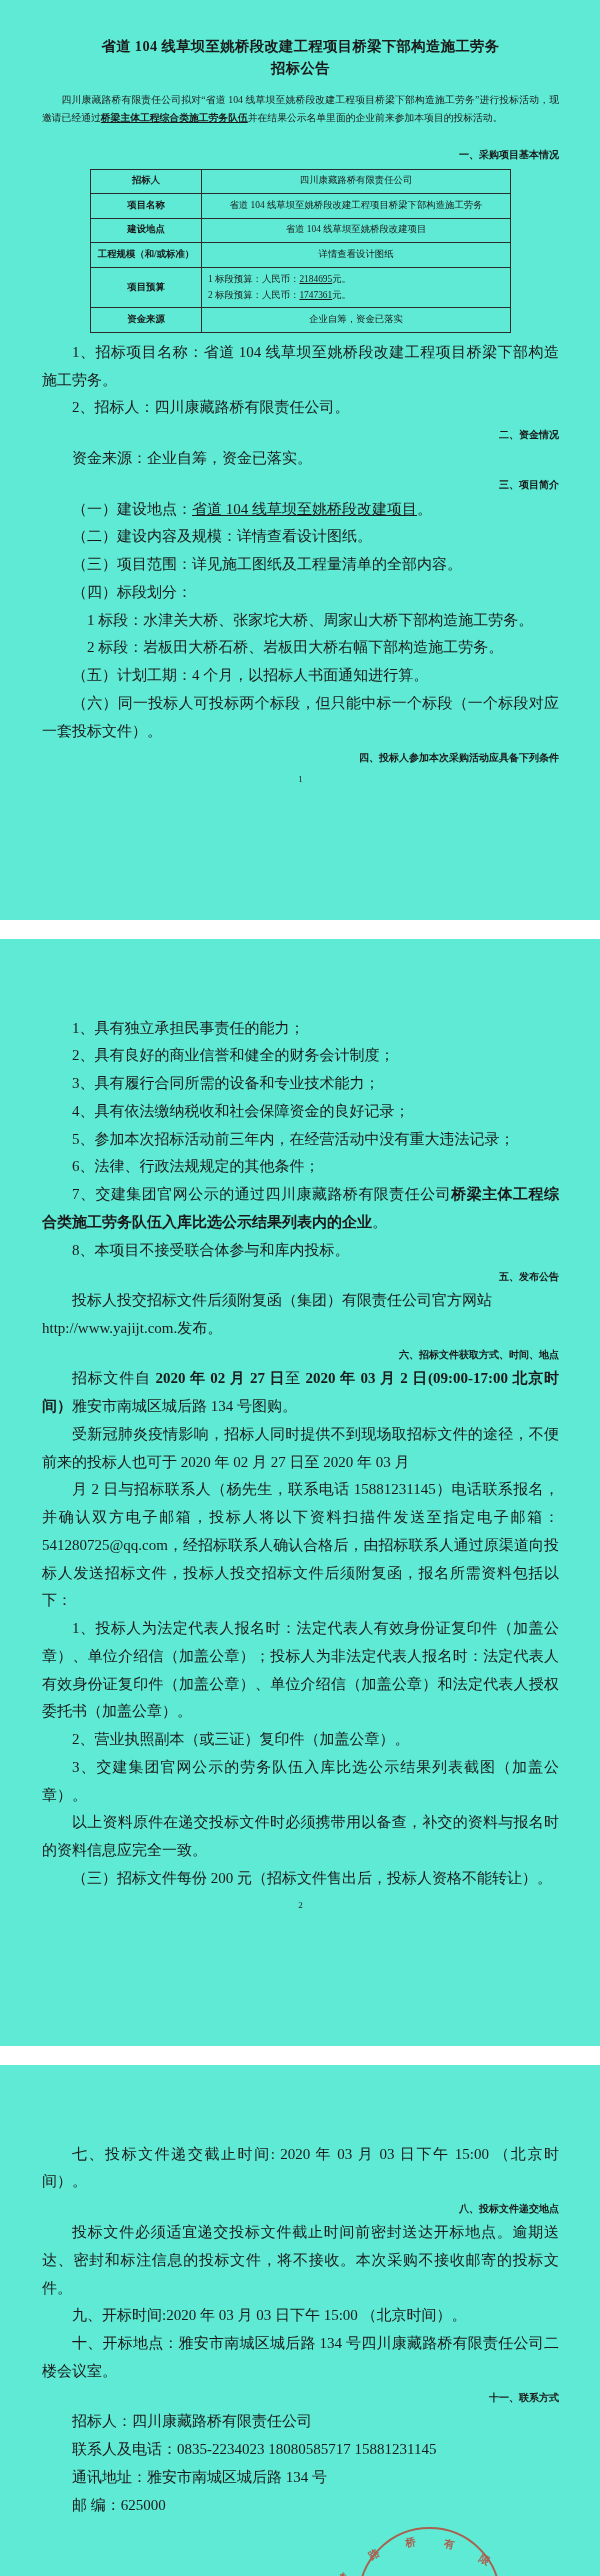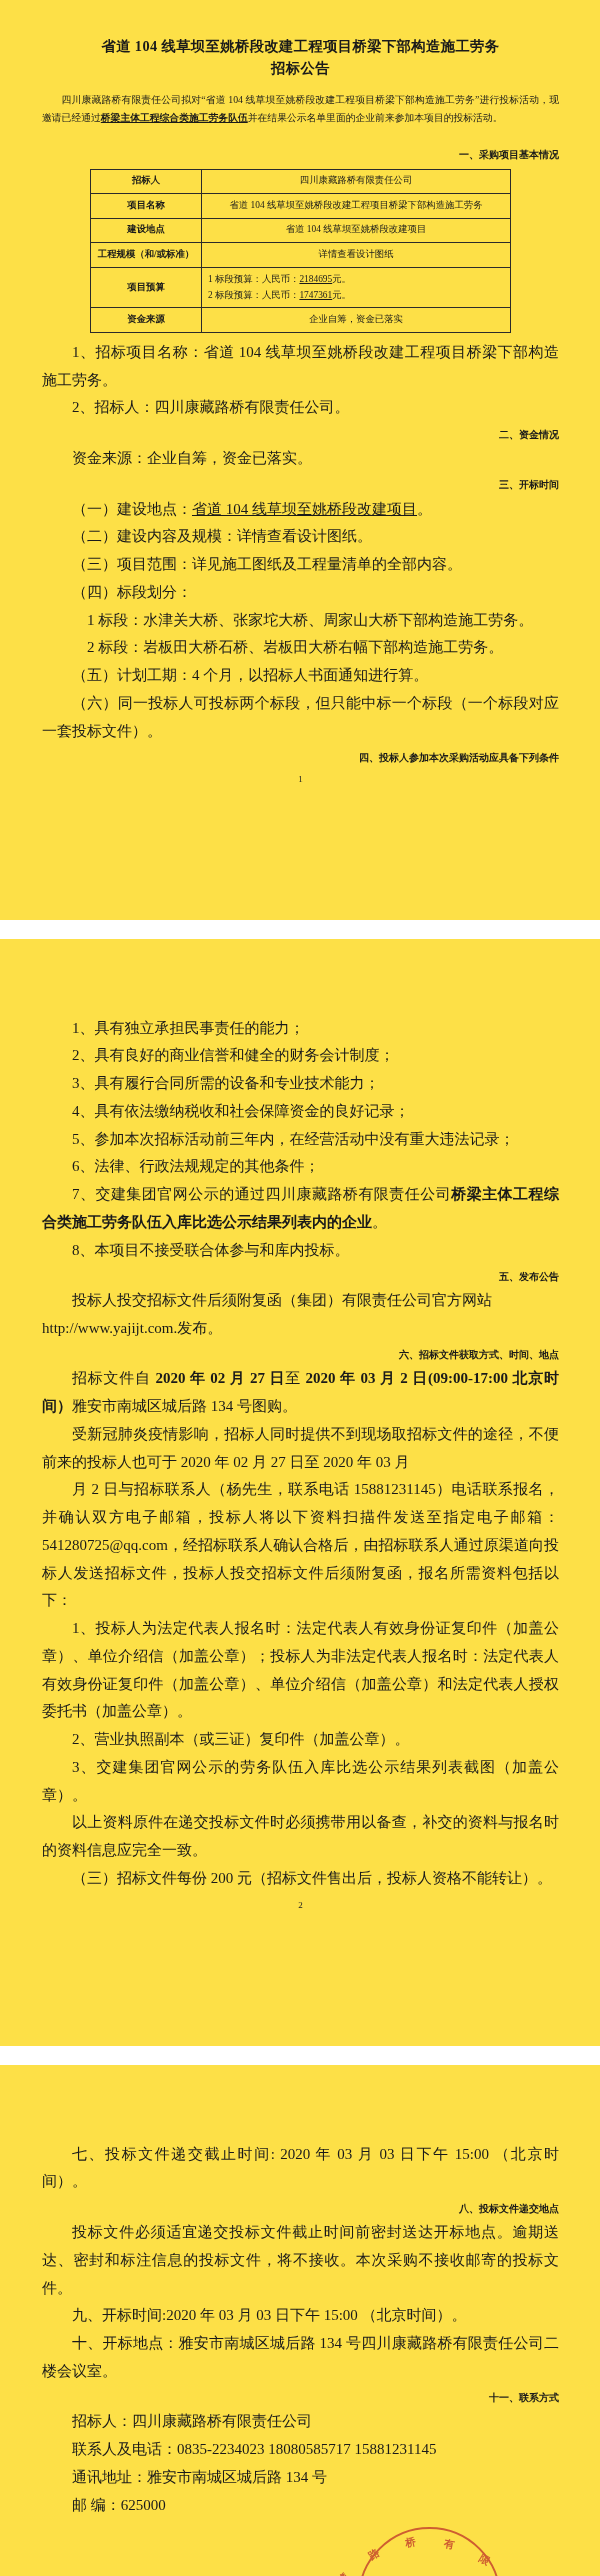--- a/index.html
+++ b/index.html
@@ -8,21 +8,21 @@
     background: #ffffff;
   }
   body {
     width: 601px;
     font-family: "Liberation Serif", "DejaVu Serif", serif;
     color: #1a1a1a;
   }
   .page {
     position: relative;
     width: 601px;
-    background: #fde047;
+    background: #5eead4;
     box-sizing: border-box;
   }
   .page-1 { padding: 30px 42px 7.5px 42px; }
   .page-2 { padding: 22.5px 42px 7.5px 42px; }
   .page-3 { padding: 22.5px 42px 7.5px 42px; }
 
   .page-sep {
     height: 19.5px;
     background: #ffffff;
   }
@@ -193,21 +193,21 @@
     </tr>
   </tbody>
     </table>
 
   <p class="line">1、招标项目名称：省道 104 线草坝至姚桥段改建工程项目桥梁下部构造施工劳务。</p>
   <p class="line">2、招标人：四川康藏路桥有限责任公司。</p>
 
   <p class="sec-head">二、资金情况</p>
   <p class="line">资金来源：企业自筹，资金已落实。</p>
 
-  <p class="sec-head">三、开标时间</p>
+  <p class="sec-head">三、项目简介</p>
   <p class="line">
     <span>（一）建设地点：</span><span class="u">省道 104 线草坝至姚桥段改建项目</span><span>。</span>
   </p>
   <p class="line">（二）建设内容及规模：详情查看设计图纸。</p>
   <p class="line">（三）项目范围：详见施工图纸及工程量清单的全部内容。</p>
   <p class="line">（四）标段划分：</p>
   <p class="line ind3">1 标段：水津关大桥、张家坨大桥、周家山大桥下部构造施工劳务。</p>
   <p class="line ind3">2 标段：岩板田大桥石桥、岩板田大桥右幅下部构造施工劳务。</p>
   <p class="line">（五）计划工期：4 个月，以招标人书面通知进行算。</p>
   <p class="line">（六）同一投标人可投标两个标段，但只能中标一个标段（一个标段对应一套投标文件）。</p>

